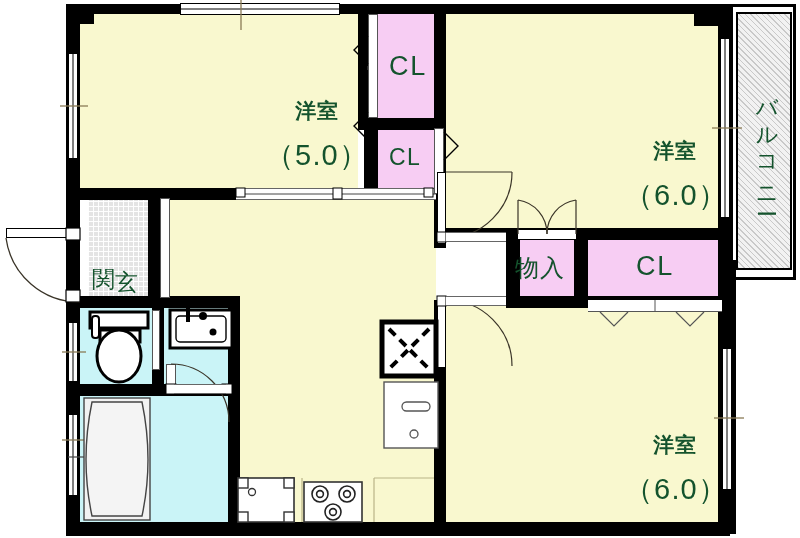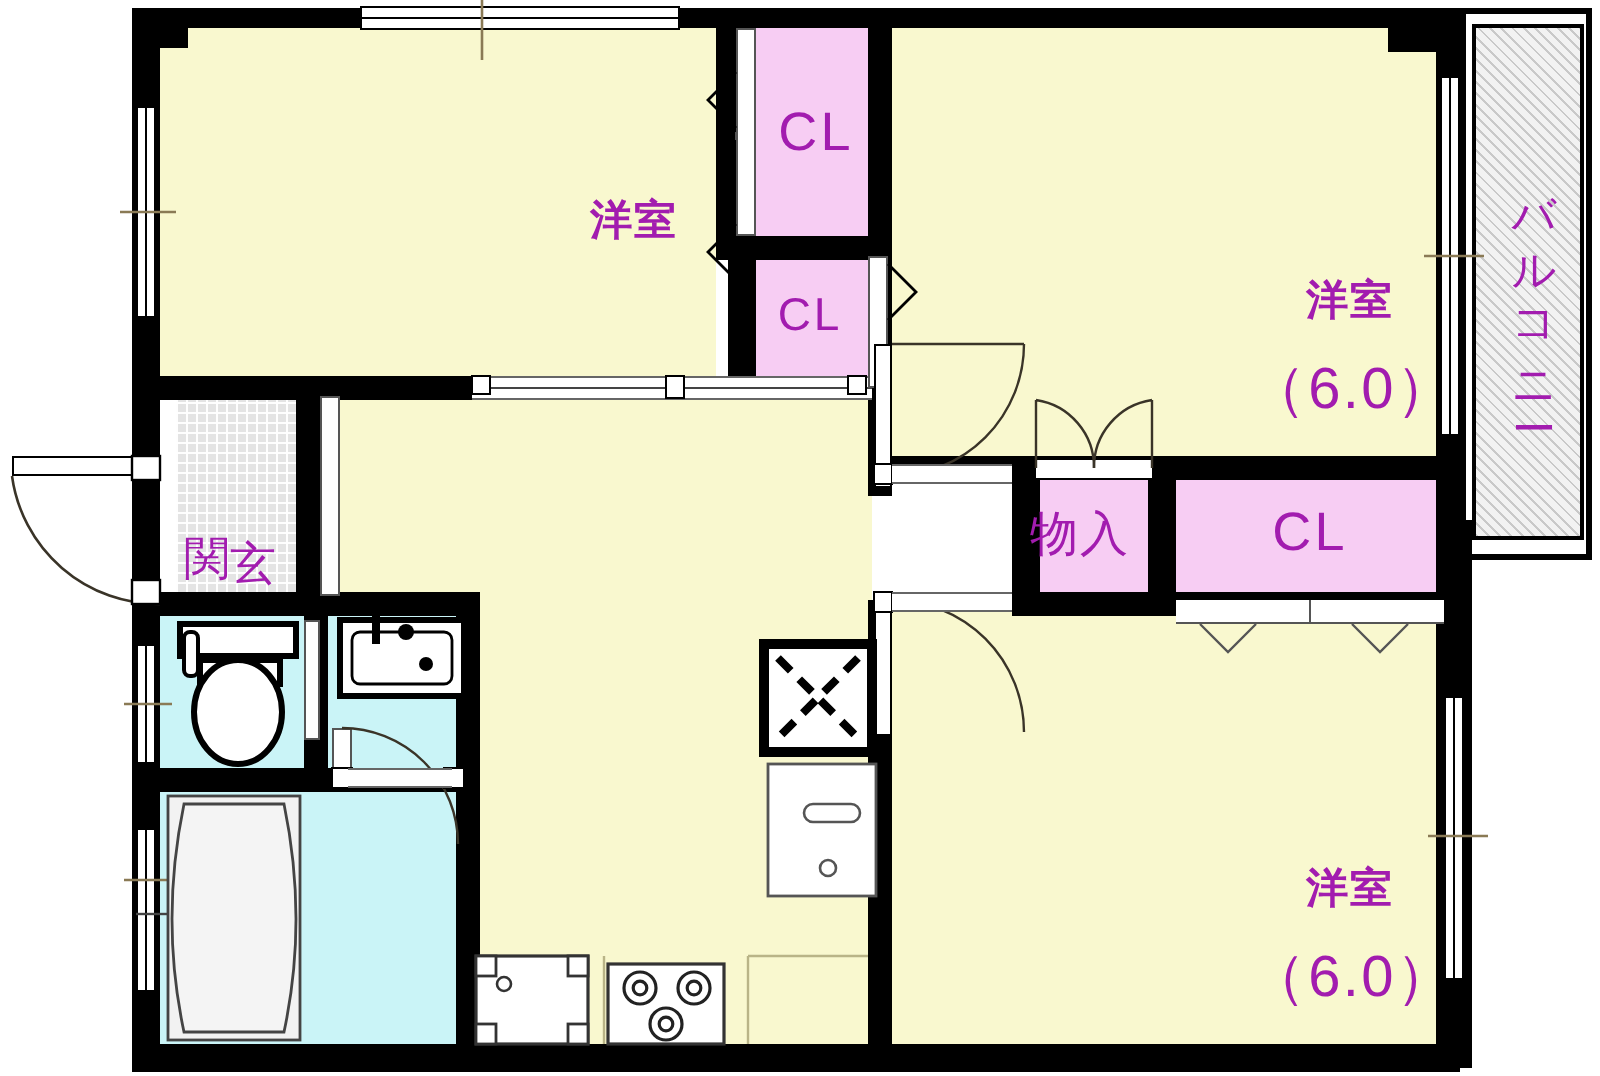--- a/index.html
+++ b/index.html
@@ -26,21 +26,21 @@
   }
   
   .hatch{
     background-color:#f2f2f2;
     background-image:repeating-linear-gradient(45deg,
        #c9c9c9 0, #c9c9c9 1px, transparent 1px, transparent 4px);
     border:2px solid #000;
   }
 
   
-  .lbl{position:absolute;color:#a21caf;line-height:1.04;white-space:pre;
+  .lbl{position:absolute;color:#14532d;line-height:1.04;white-space:pre;
        text-align:center;letter-spacing:.04em;}
   .lbl-room{font-size:21px;font-weight:700;}
   .lbl-area{font-size:29px;font-weight:400;}
   .lbl-cl  {font-size:27px;font-weight:400;letter-spacing:.06em;}
   .lbl-cl-sm{font-size:23px;}
   .lbl-dk  {font-size:31px;font-weight:400;letter-spacing:.09em;}
   .lbl-vert{writing-mode:vertical-rl;text-orientation:upright;
             font-size:22px;letter-spacing:.22em;}
   .lbl-gen {font-size:23px;writing-mode:vertical-rl;text-orientation:upright;
             letter-spacing:.05em;line-height:1.0;}
@@ -288,20 +288,21 @@
         <line x1="389" y1="329" x2="429" y2="369"></line>
         <line x1="429" y1="329" x2="389" y2="369"></line>
       </g>
     </g>
 
   </svg>
 
   <div class="abs wall" style="left:718px;top:218px;width:14px;height:46px;"></div>
 
   <div class="lbl lbl-room" style="left:262px;top:100px;width:110px;">洋室</div>
+  <div class="lbl lbl-area" style="left:249px;top:140px;width:136px;">（5.0）</div>
 
   <div class="lbl lbl-room" style="left:620px;top:140px;width:110px;">洋室</div>
   <div class="lbl lbl-area" style="left:608px;top:180px;width:136px;">（6.0）</div>
 
   <div class="lbl lbl-room" style="left:620px;top:434px;width:110px;">洋室</div>
   <div class="lbl lbl-area" style="left:608px;top:474px;width:136px;">（6.0）</div>
 
 
   <div class="lbl lbl-cl" style="left:378px;top:52px;width:60px;">CL</div>
   <div class="lbl lbl-cl lbl-cl-sm" style="left:376px;top:146px;width:58px;">CL</div>

